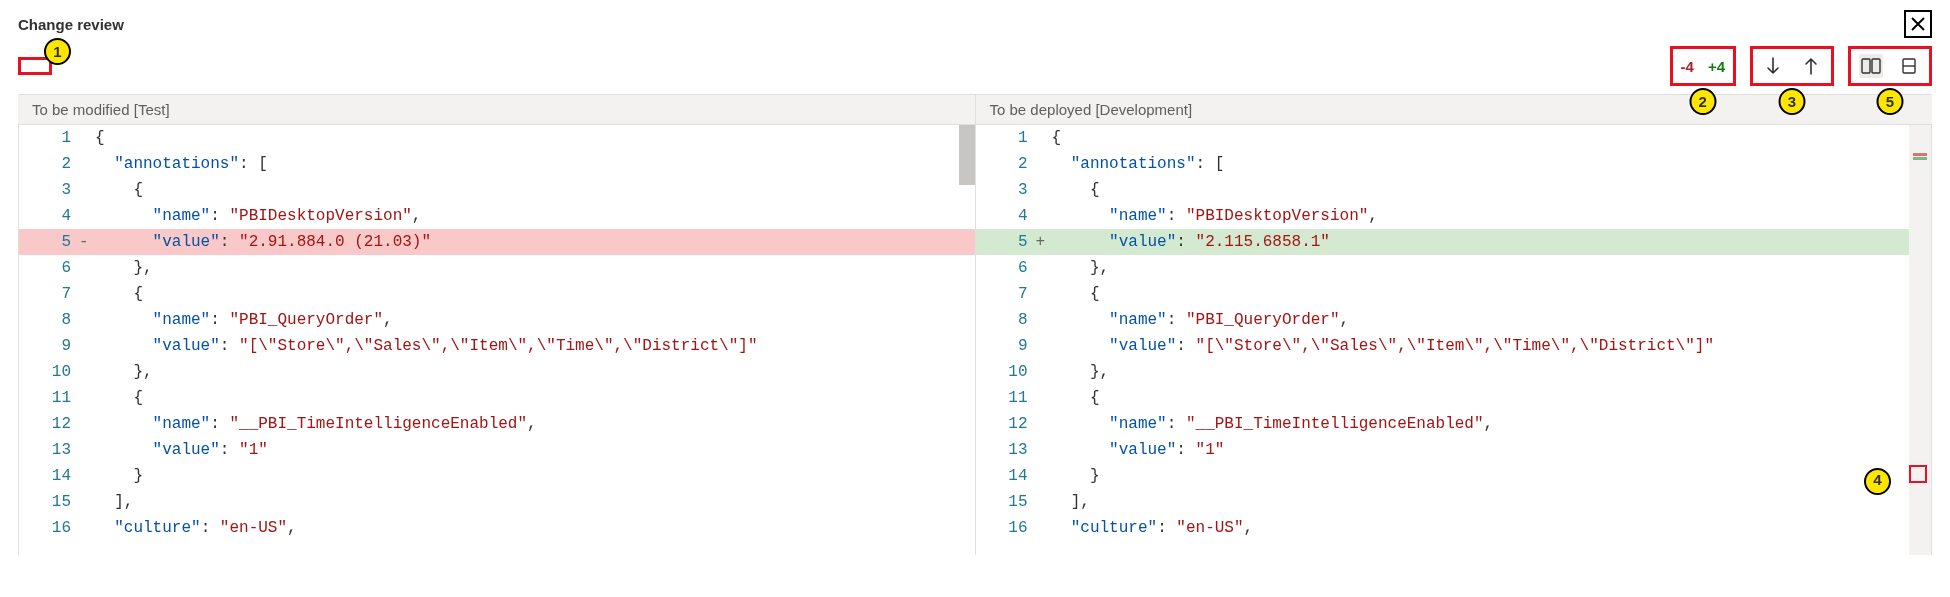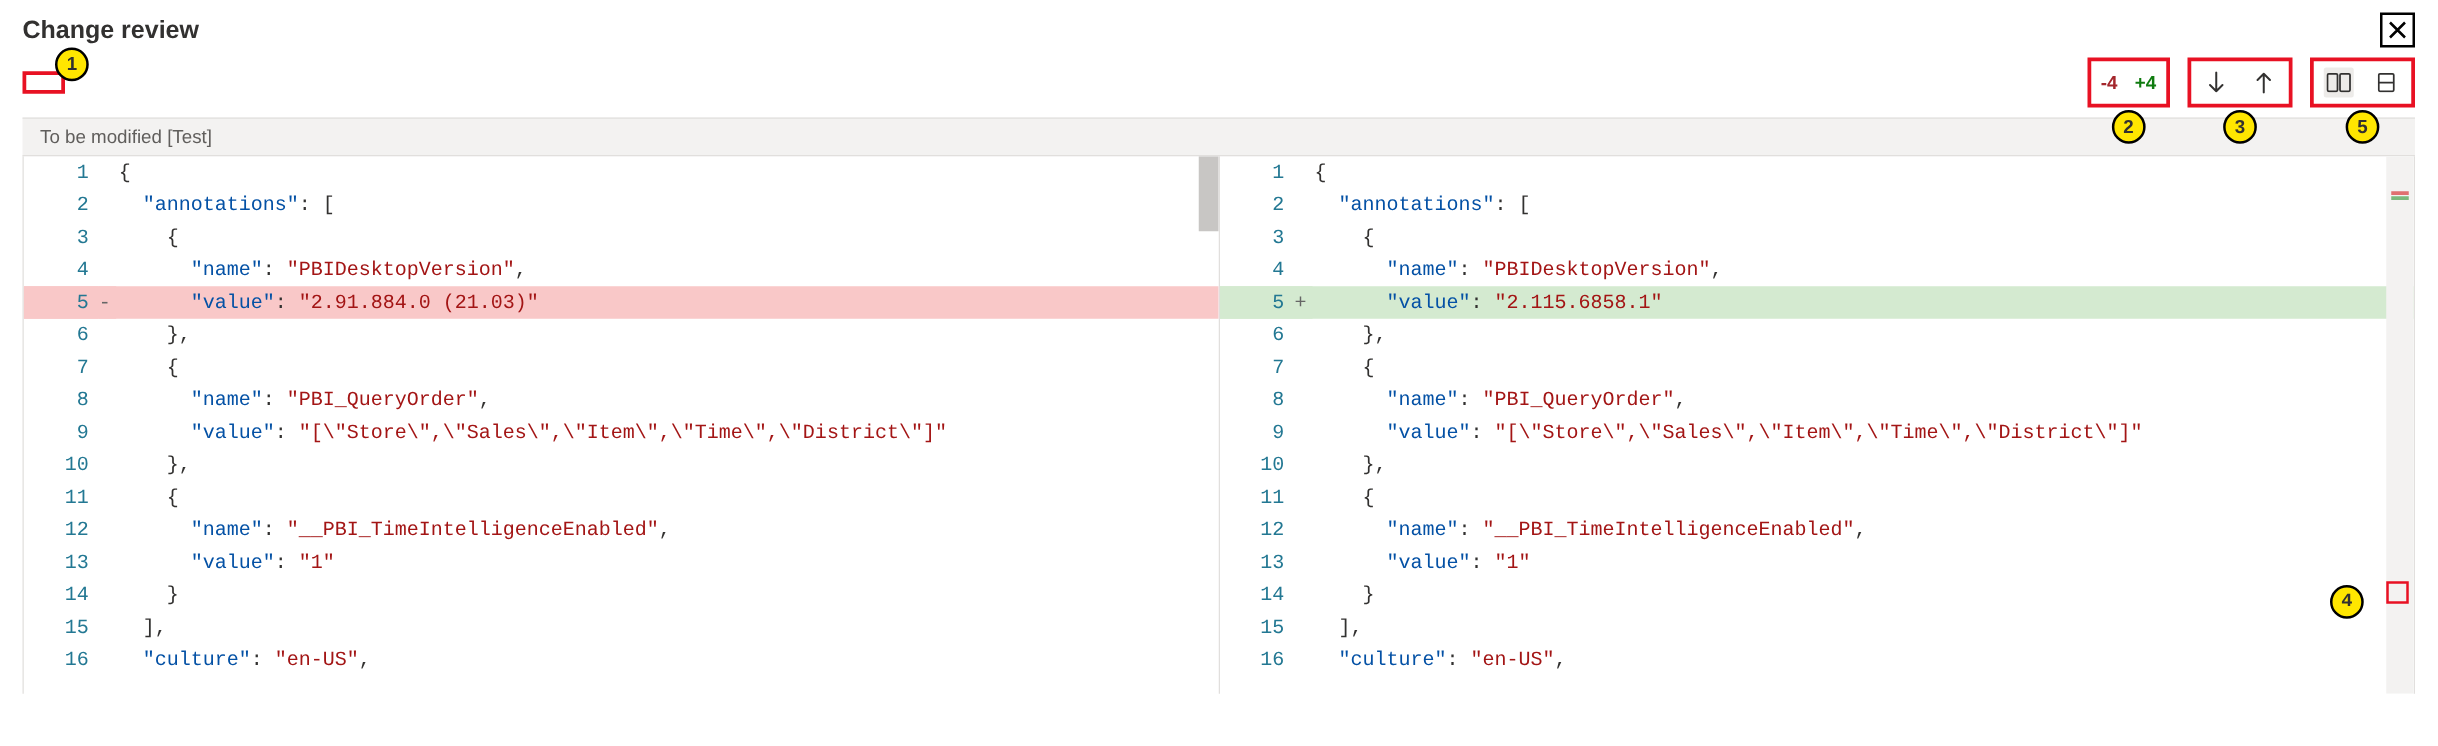--- a/index.html
+++ b/index.html
@@ -12,21 +12,21 @@
     height: 597px;
     overflow: hidden;
   }
   .header {
     display: flex;
     align-items: center;
     justify-content: space-between;
     padding: 10px 18px 0 18px;
   }
   .title {
-    font-size: 20px;
+    font-size: 15px;
     font-weight: 600;
     color: #323130;
   }
   .close-btn {
     width: 28px; height: 28px;
     border: 2px solid #000;
     display: flex; align-items: center; justify-content: center;
     font-size: 18px;
     line-height: 1;
     background: #fff;
@@ -220,20 +220,21 @@
             <line x1="1" y1="8" x2="13" y2="8" stroke="#323130" stroke-width="1.4"></line>
           </svg>
       </button>
       <div class="callout" style="bottom:-32px; left:50%; transform:translateX(-50%);">5</div>
     </div>
   </div>
 </div>
 
 <div class="pane-headers">
   <div class="pane-header">To be modified [Test]</div>
+  <div class="pane-header">To be deployed [Development]</div>
 </div>
 
 <div class="diff-body">
   <div class="pane" id="left-pane">
     <div class="scroll-left"></div>
   <div class="code-line"><div class="gutter">1</div><div class="marker"></div><div class="code"><span class="tk-brace">{</span></div></div>
       <div class="code-line"><div class="gutter">2</div><div class="marker"></div><div class="code"><span class="tk-punc">  </span><span class="tk-key">"annotations"</span><span class="tk-punc">: [</span></div></div>
       <div class="code-line"><div class="gutter">3</div><div class="marker"></div><div class="code"><span class="tk-punc">    {</span></div></div>
       <div class="code-line"><div class="gutter">4</div><div class="marker"></div><div class="code"><span class="tk-punc">      </span><span class="tk-key">"name"</span><span class="tk-punc">: </span><span class="tk-str">"PBIDesktopVersion"</span><span class="tk-punc">,</span></div></div>
       <div class="code-line line-removed"><div class="gutter">5</div><div class="marker">-</div><div class="code"><span class="tk-punc">      </span><span class="tk-key">"value"</span><span class="tk-punc">: </span><span class="tk-str">"2.91.884.0 (21.03)"</span></div></div>

